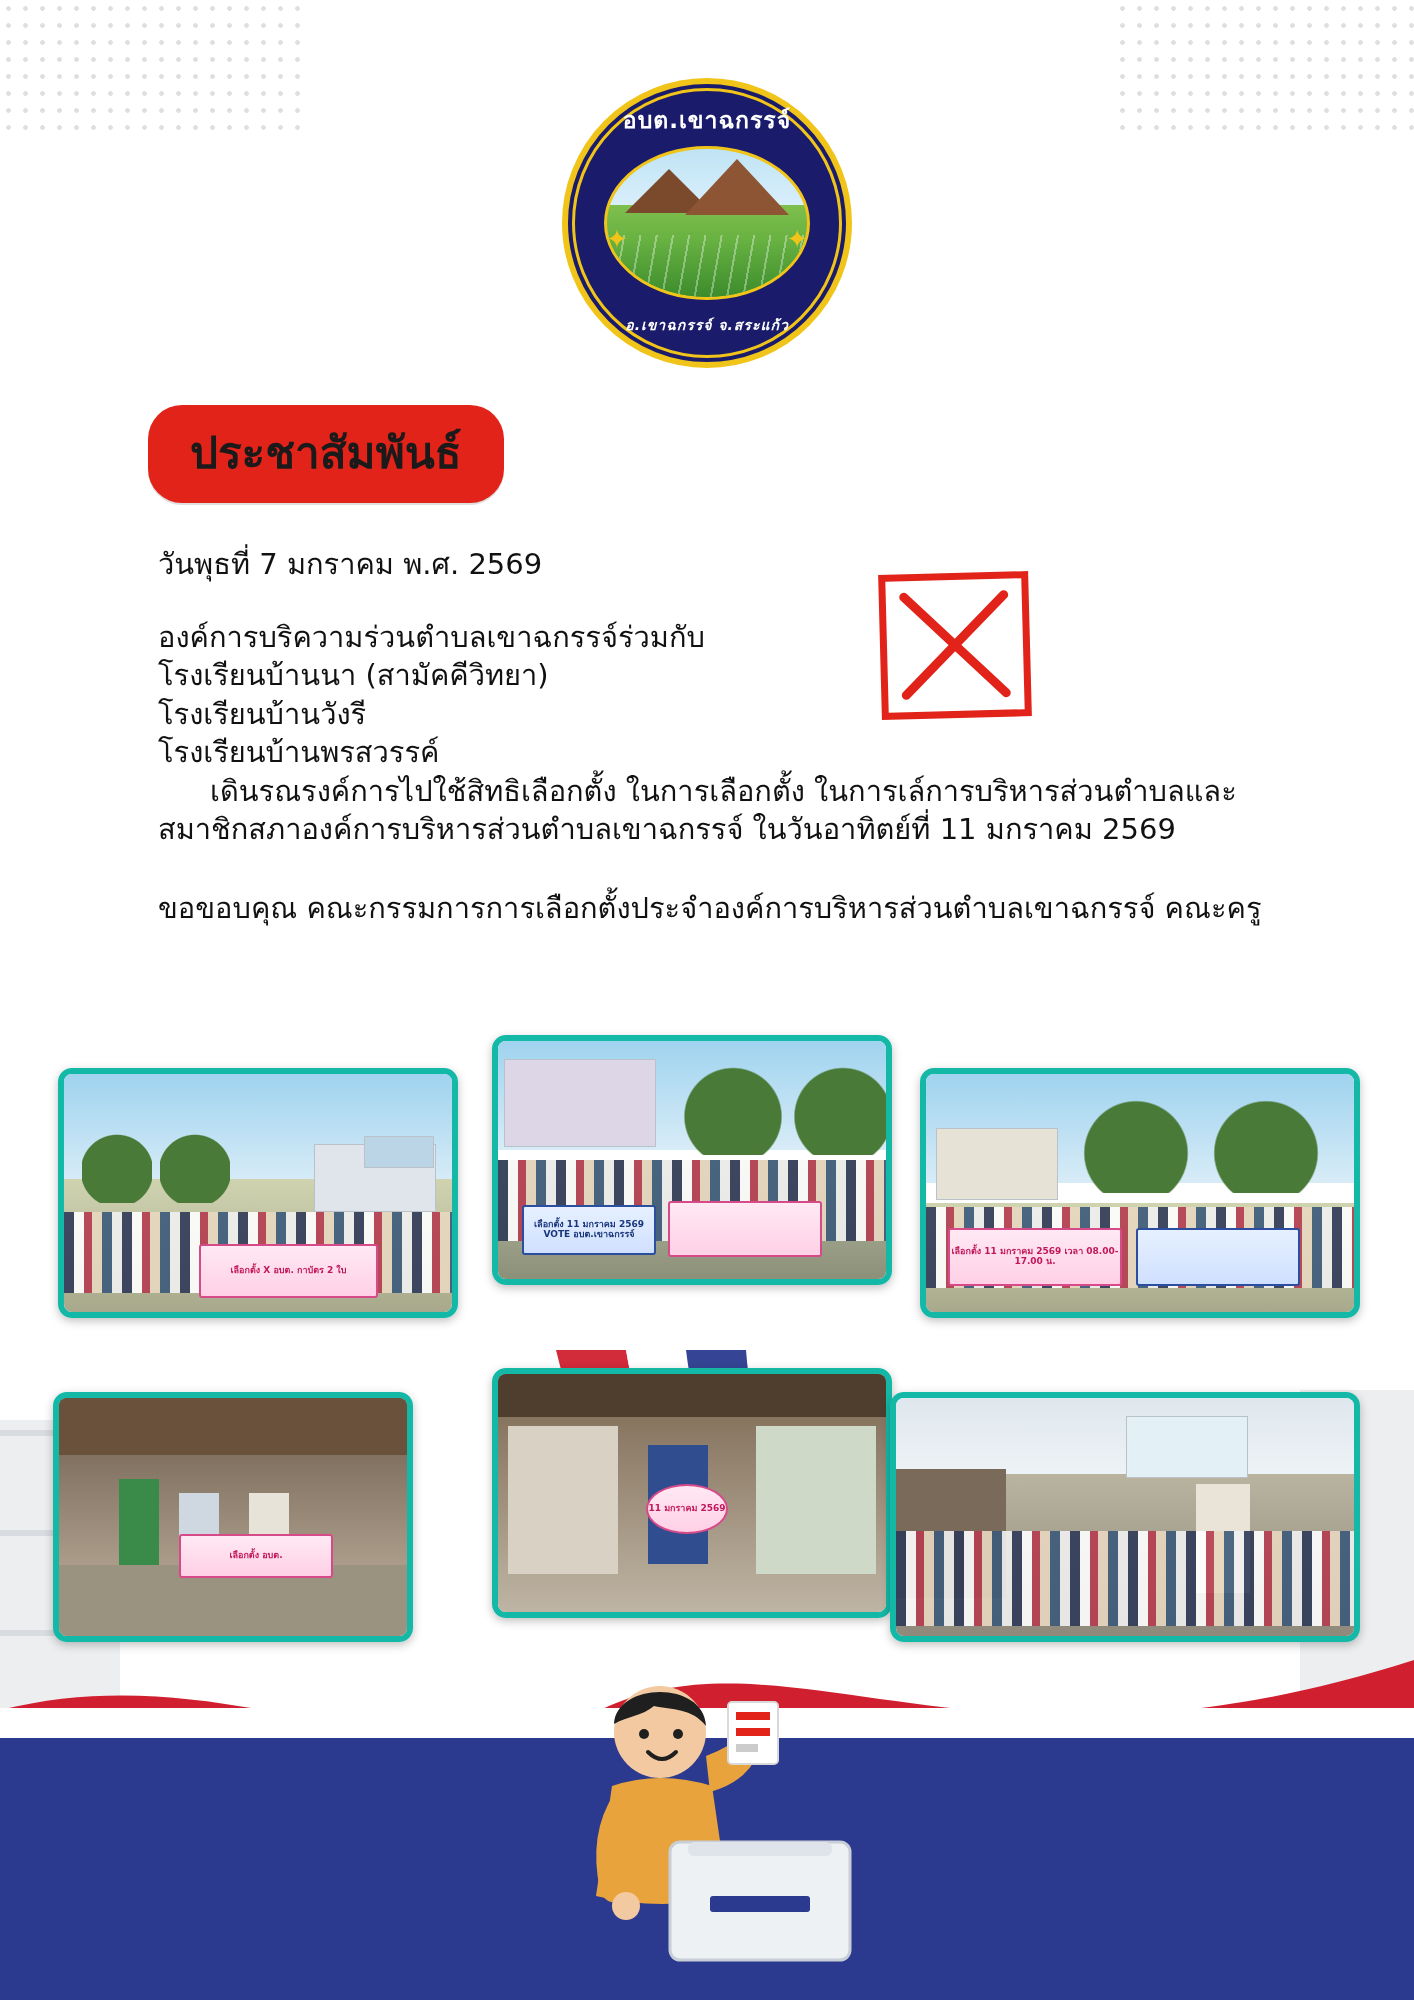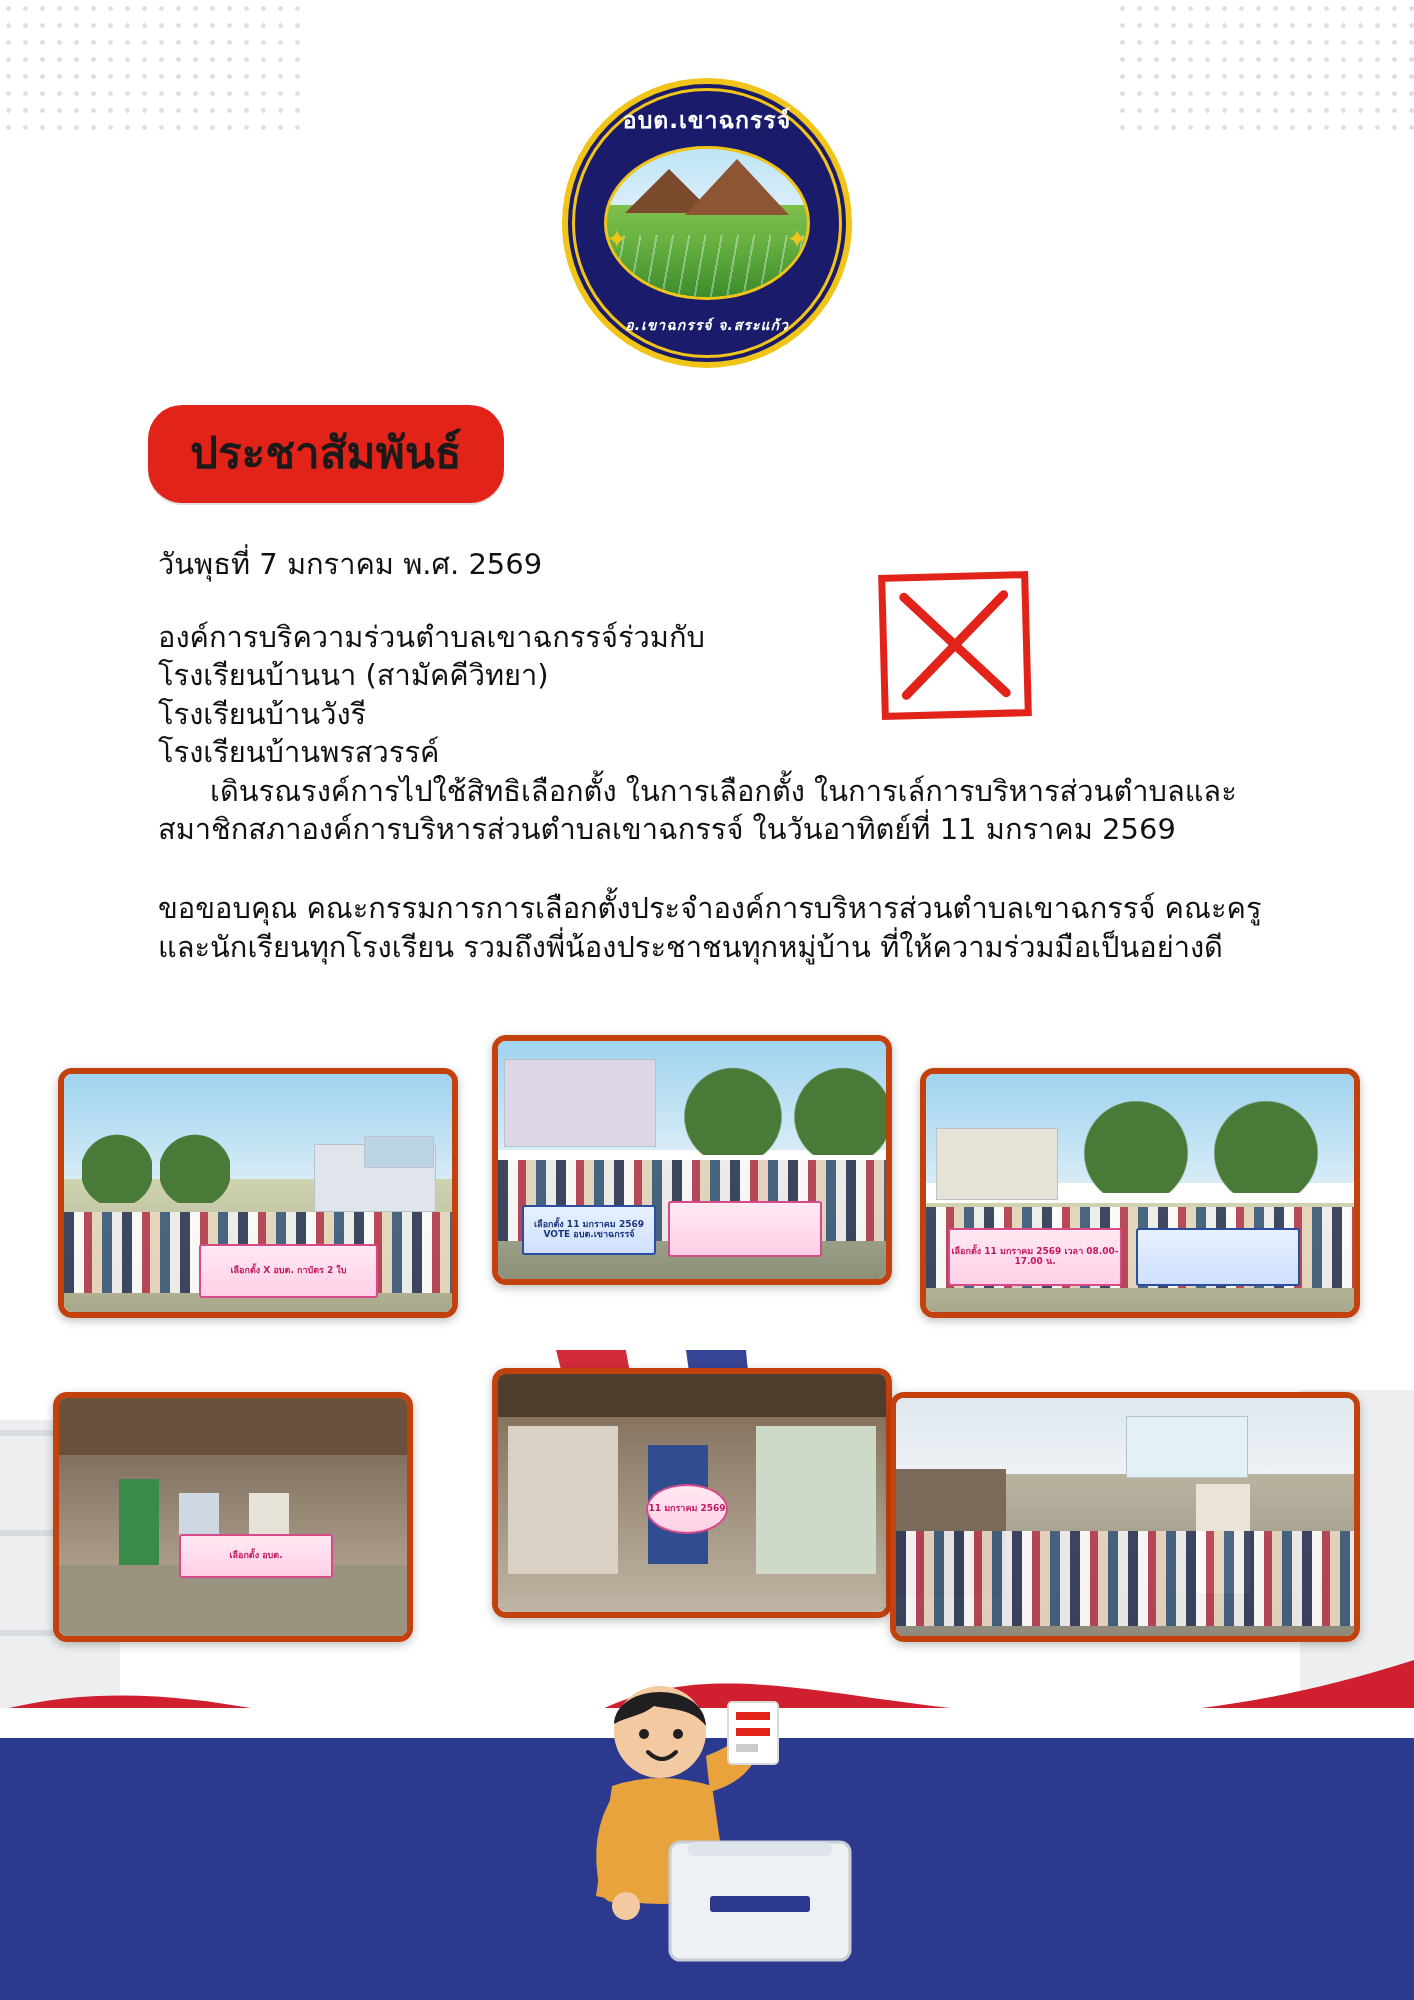--- a/index.html
+++ b/index.html
@@ -152,21 +152,21 @@
     box-sizing: border-box;
     background: #ffffff;
     transform: rotate(-1.5deg);
   }
   .vote-box svg { display: block; }
 
   
   .photos { position: absolute; left: 0; top: 0; width: 100%; height: 100%; }
   .photo {
     position: absolute;
-    border: 6px solid #c2410c;
+    border: 6px solid #14b8a6;
     border-radius: 14px;
     box-shadow: 0 3px 10px rgba(0,0,0,.25);
     overflow: hidden;
     box-sizing: border-box;
   }
   .sky { position: absolute; left:0; top:0; width:100%; height:46%; background: linear-gradient(#9fd3ef, #d8ecf7); }
   .ground { position: absolute; left:0; bottom:0; width:100%; height:56%; background: linear-gradient(#cfd3b0, #a8a98c); }
   .tree {
     position: absolute;
     bottom: 48%;
@@ -260,21 +260,20 @@
     <p>วันพุธที่ 7 มกราคม พ.ศ. 2569</p>
     <div class="gap-1"></div>
     <p>องค์การบริความร่วนตำบลเขาฉกรรจ์ร่วมกับ</p>
     <p>โรงเรียนบ้านนา (สามัคคีวิทยา)</p>
     <p>โรงเรียนบ้านวังรี</p>
     <p>โรงเรียนบ้านพรสวรรค์</p>
     <p class="indent">เดินรณรงค์การไปใช้สิทธิเลือกตั้ง ในการเลือกตั้ง ในการเล์การบริหารส่วนตำบลและ</p>
     <p>สมาชิกสภาองค์การบริหารส่วนตำบลเขาฉกรรจ์ ในวันอาทิตย์ที่ 11 มกราคม 2569</p>
     <div class="gap-2"></div>
     <p>ขอขอบคุณ คณะกรรมการการเลือกตั้งประจำองค์การบริหารส่วนตำบลเขาฉกรรจ์  คณะครู</p>
-    <p>และนักเรียนทุกโรงเรียน รวมถึงพี่น้องประชาชนทุกหมู่บ้าน ที่ให้ความร่วมมือเป็นอย่างดี</p>
   </div>
 
   <div class="ribbon-layer">
     <svg width="1414" height="760" viewBox="0 0 1414 760" preserveAspectRatio="none">
 
       <rect x="0" y="180" width="120" height="330" fill="#eceef0"></rect>
       <rect x="0" y="190" width="120" height="6" fill="#d8dbdf"></rect>
       <rect x="0" y="290" width="120" height="6" fill="#d8dbdf"></rect>
       <rect x="0" y="390" width="120" height="6" fill="#d8dbdf"></rect>
       <rect x="1300" y="150" width="114" height="340" fill="#eceef0"></rect>

